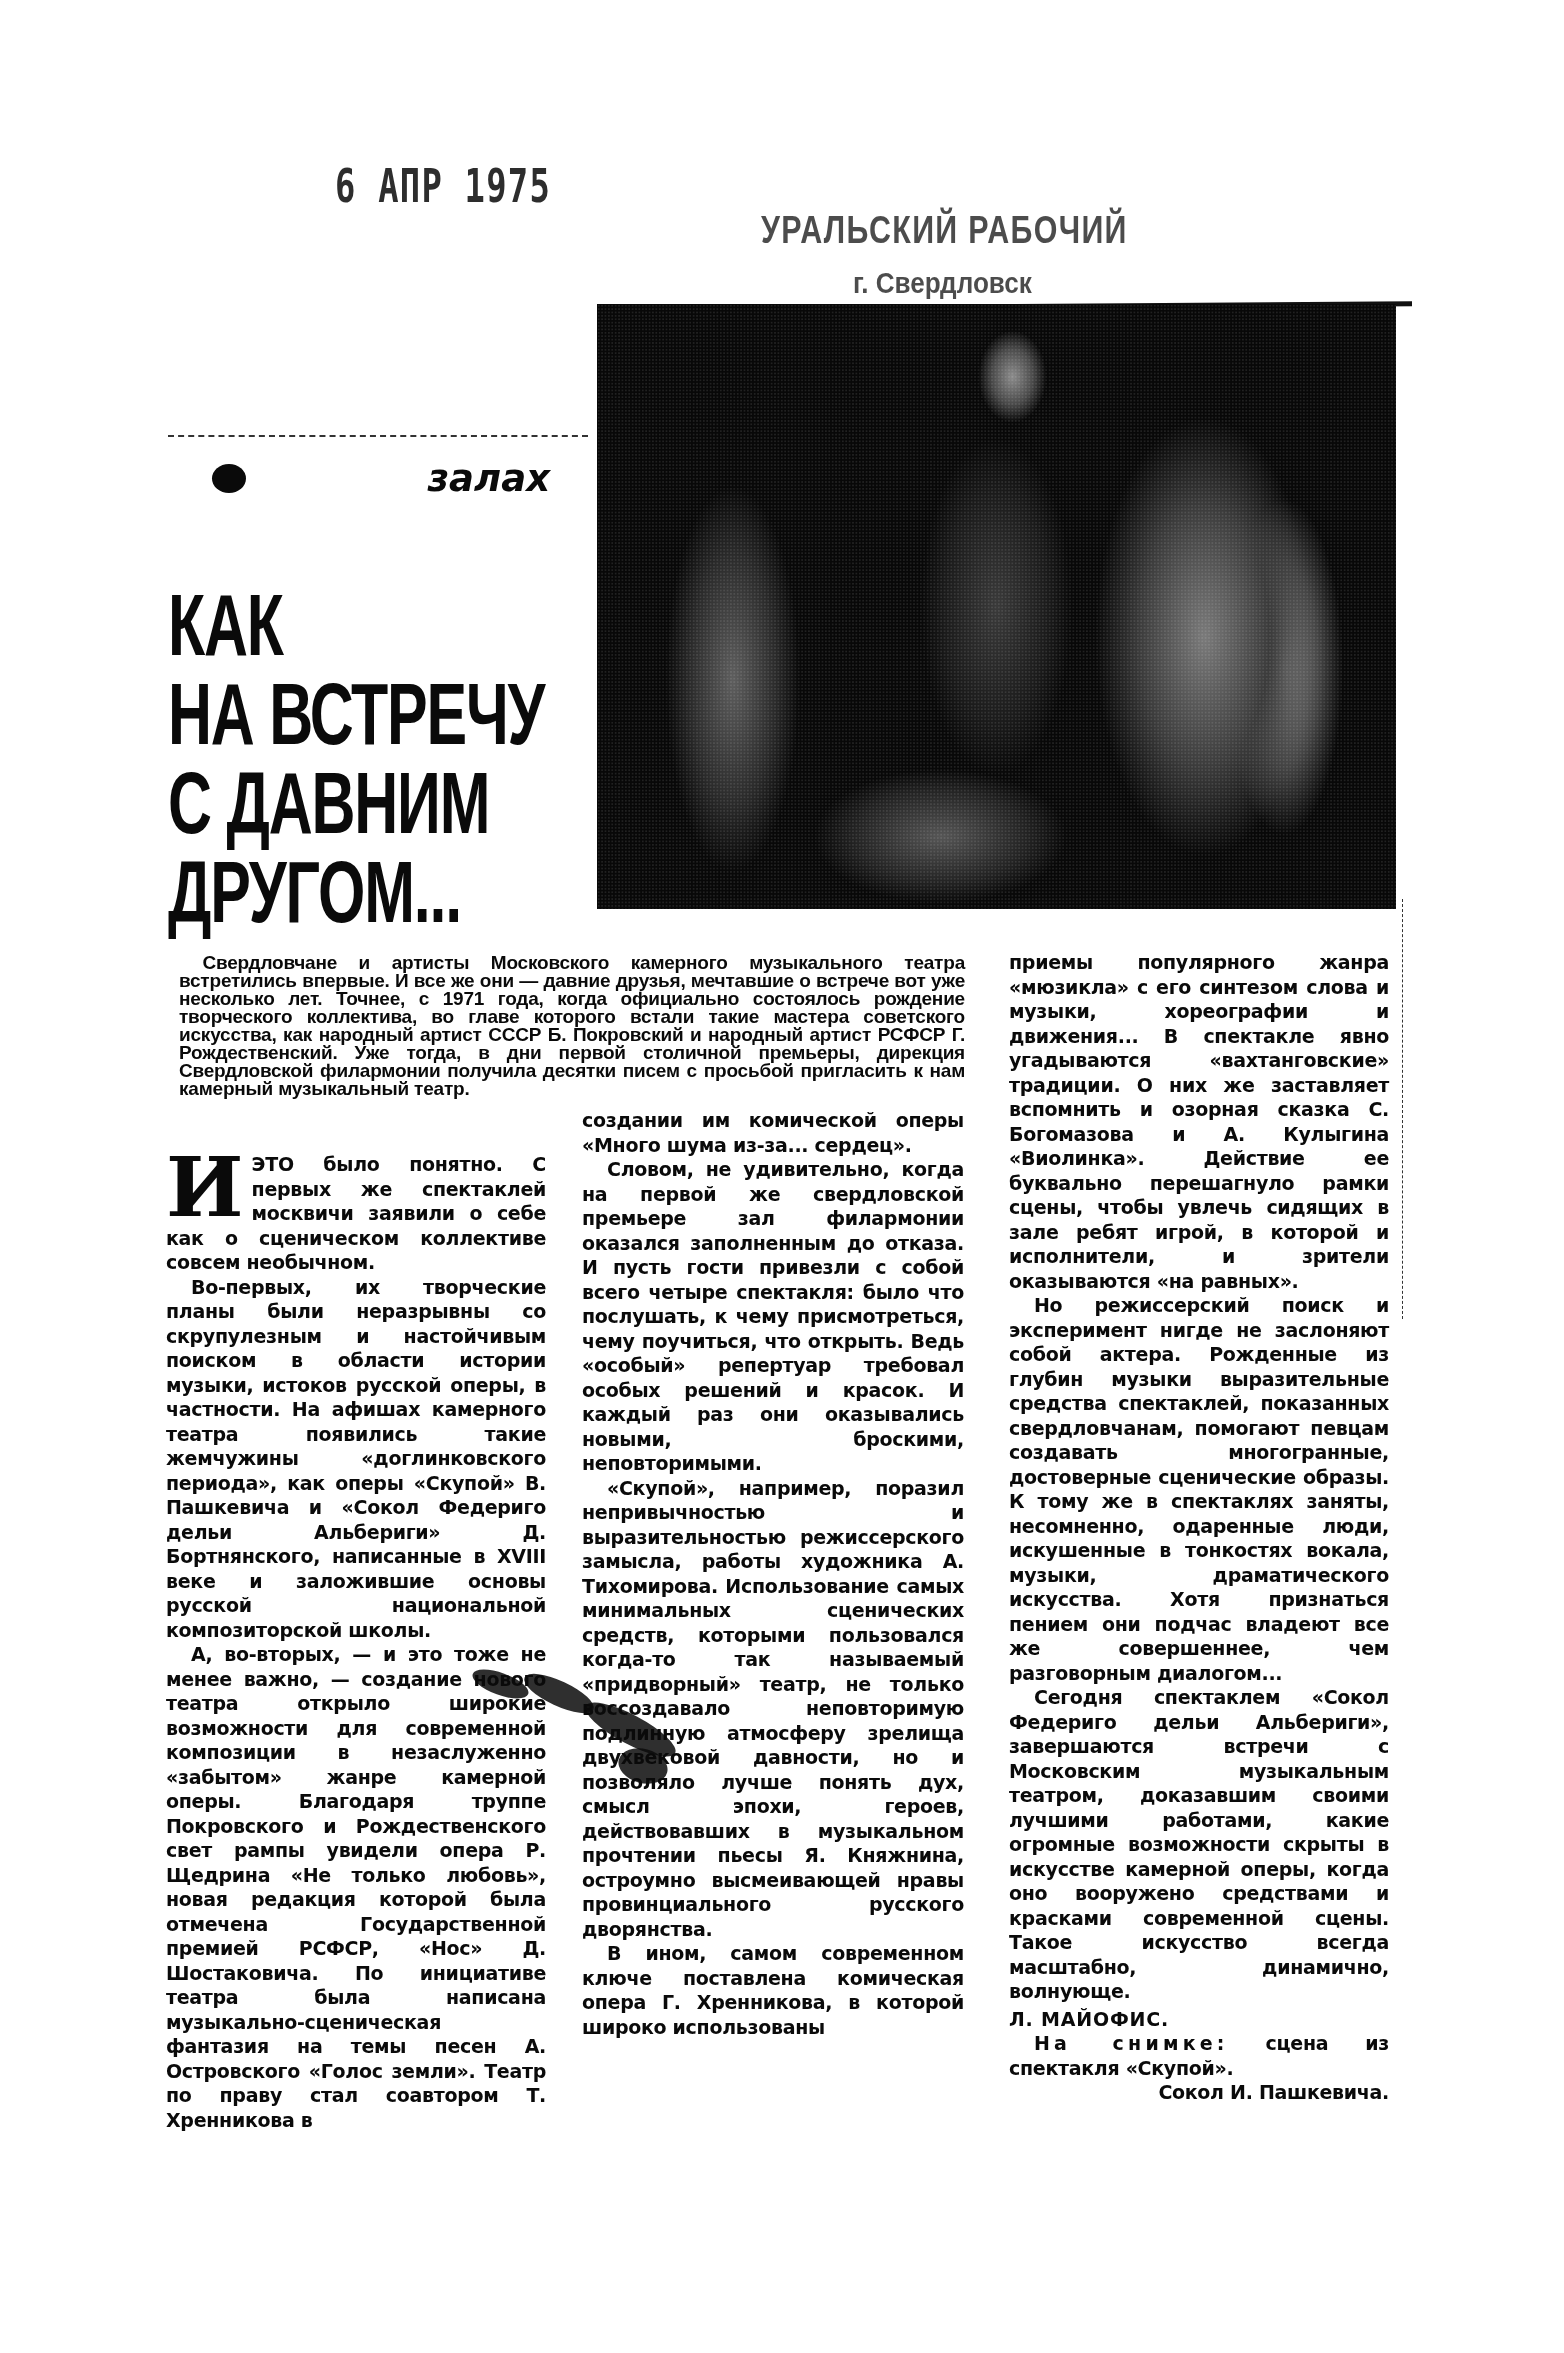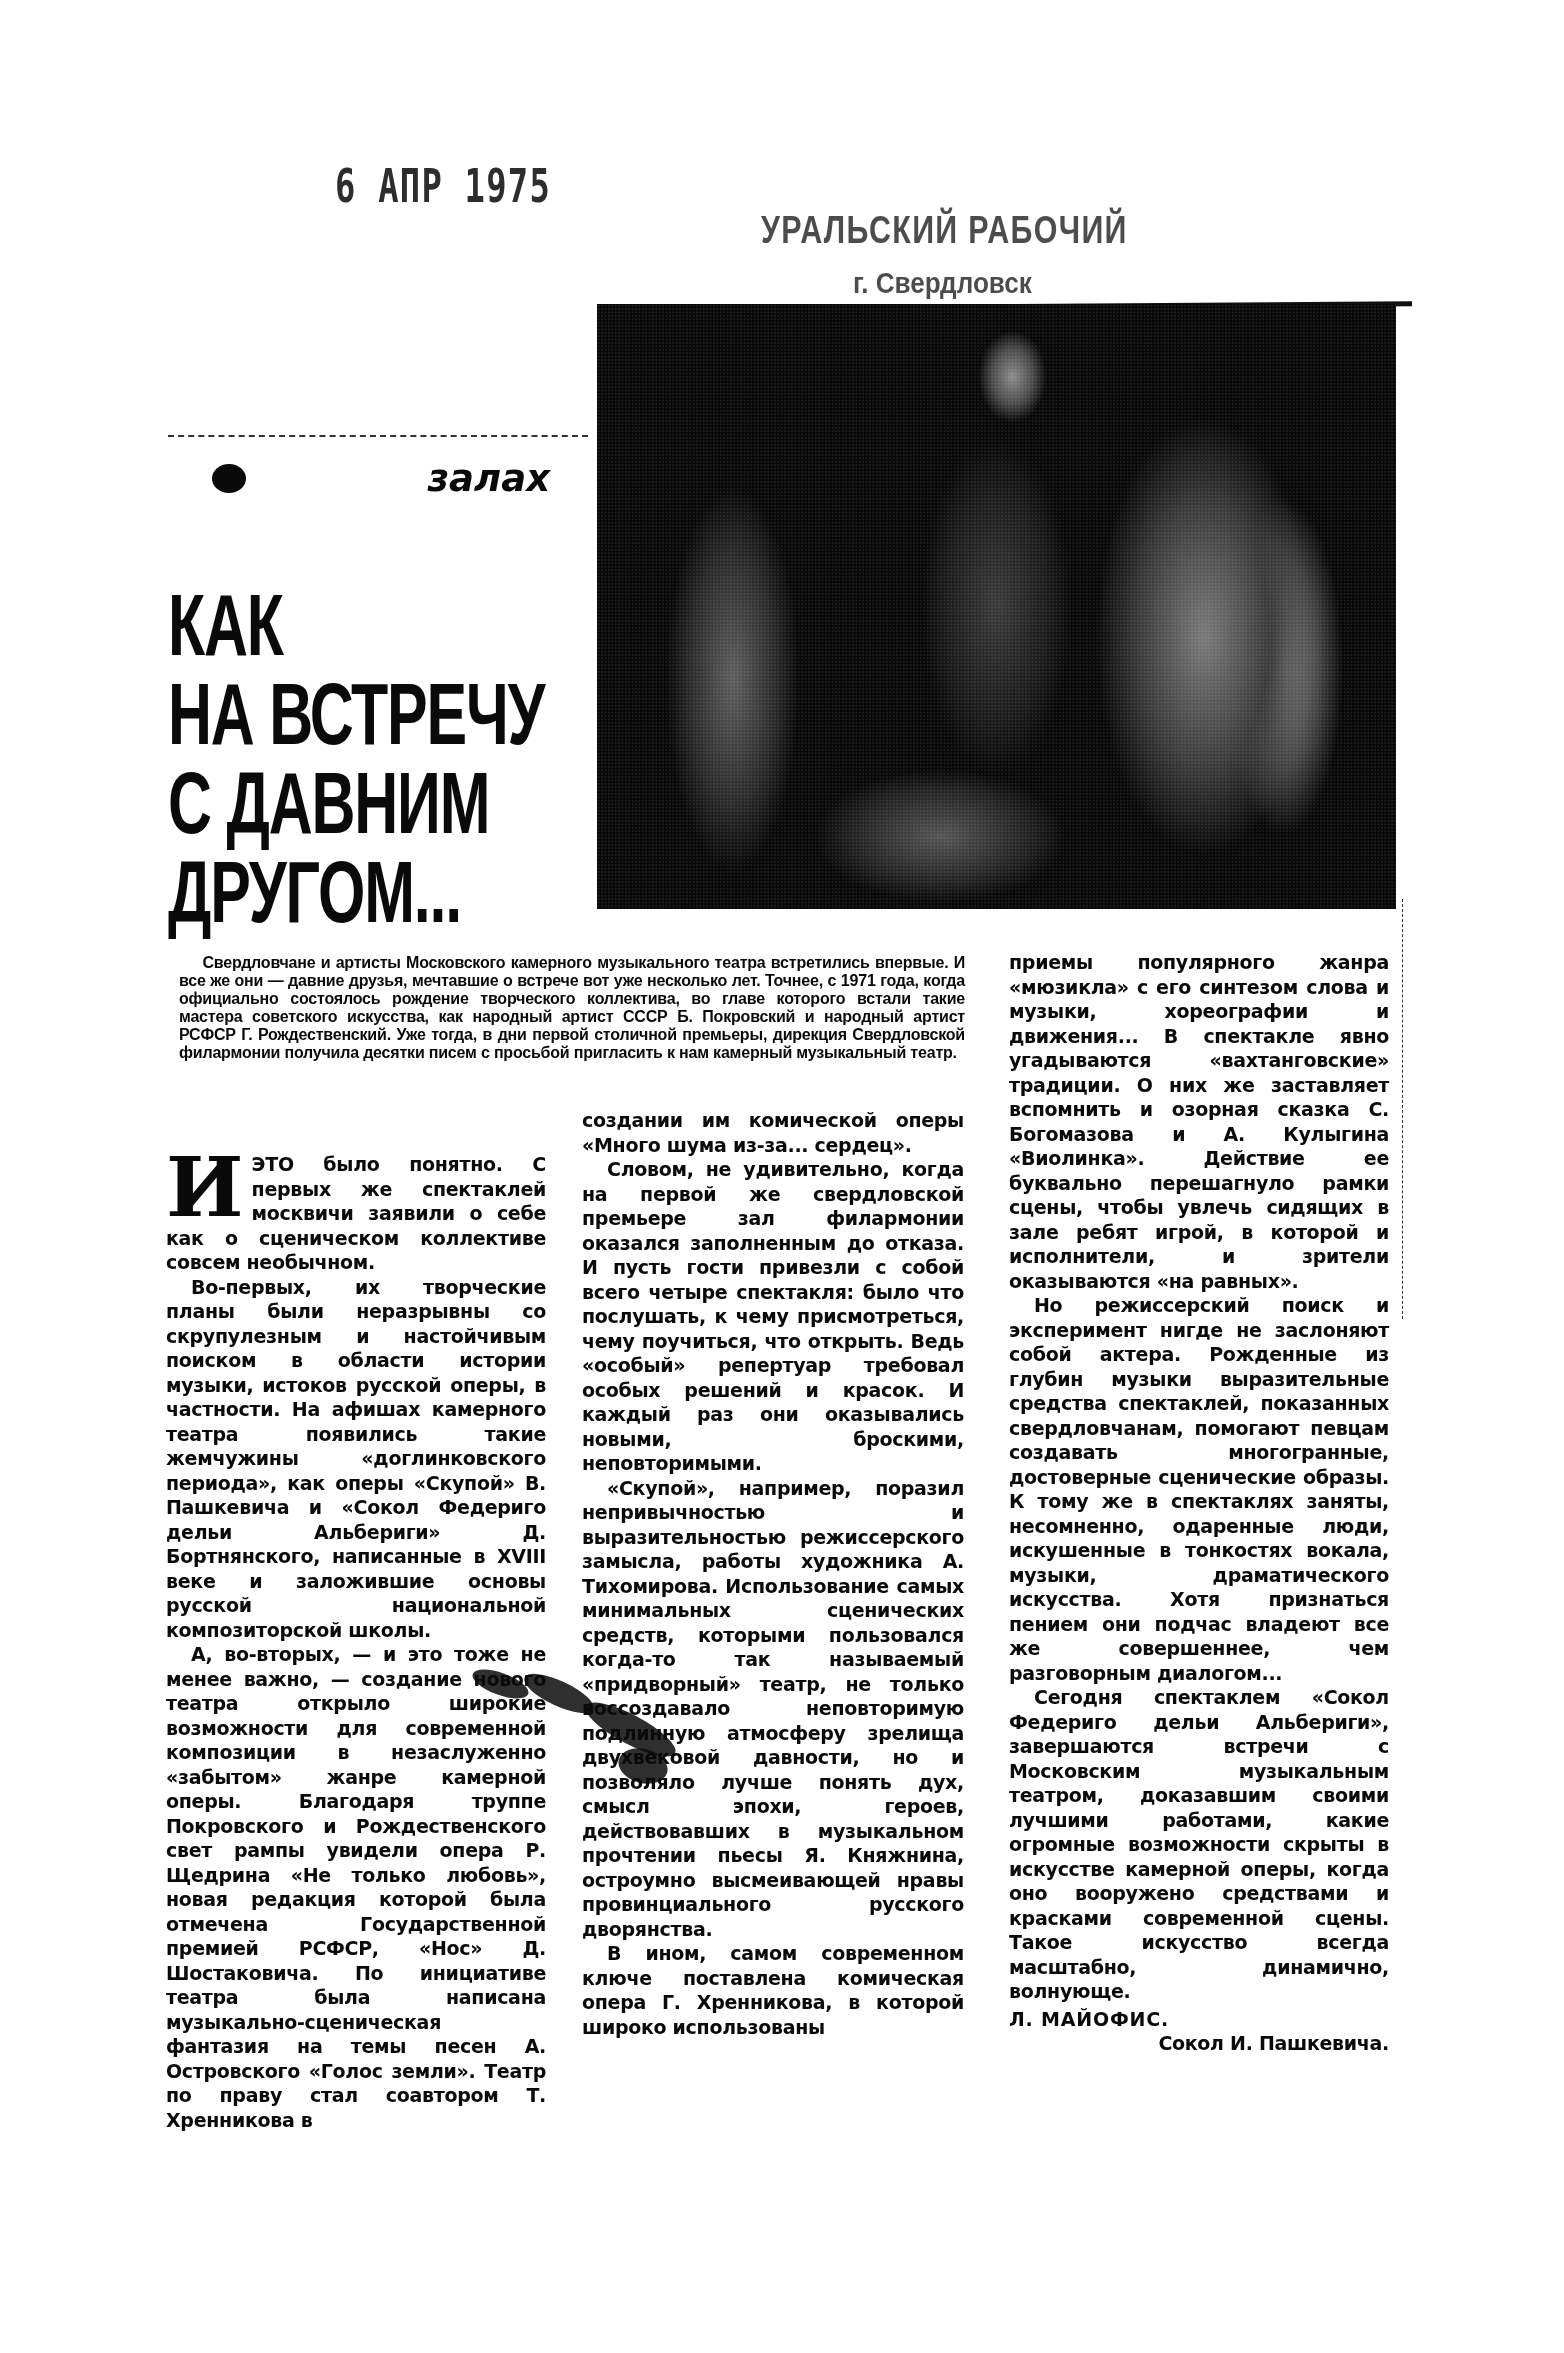--- a/index.html
+++ b/index.html
@@ -65,21 +65,21 @@
     position: absolute; left: 168px; top: 580px; width: 404px;
     font-family: "Liberation Sans", sans-serif; font-weight: bold;
     font-size: 87px; line-height: 89px; letter-spacing: -1.7px;
     transform: scaleX(0.70); transform-origin: left top;
     white-space: nowrap;
   }
   .headline div { height: 89px; }
   .lead {
     position: absolute; left: 179px; top: 954px; width: 786px;
     font-family: "Liberation Sans", sans-serif; font-weight: bold;
-    font-size: 16px; line-height: 18px; text-align: justify;
+    font-size: 19px; line-height: 18px; text-align: justify;
     text-indent: 23.5px; letter-spacing: -0.2px;
   }
   .col {
     position: absolute; font-family: "DejaVu Sans", sans-serif; font-weight: bold;
     font-size: 19px; line-height: 24.5px; text-align: justify; letter-spacing: -0.3px;
   }
   .col p { margin: 0; text-indent: 25px; }
   .col p.noindent { text-indent: 0; }
   .col1 { left: 166px; top: 1152px; width: 380px; }
   .col2 { left: 582px; top: 1108px; width: 382px; }
@@ -134,20 +134,21 @@
   <p>Словом, не удивительно, когда на первой же свердловской премьере зал филармонии оказался заполненным до отказа. И пусть гости привезли с собой всего четыре спектакля: было что послушать, к чему присмотреться, чему поучиться, что открыть. Ведь «особый» репертуар требовал особых решений и красок. И каждый раз они оказывались новыми, броскими, неповторимыми.</p>
   <p>«Скупой», например, поразил непривычностью и выразительностью режиссерского замысла, работы художника А. Тихомирова. Использование самых минимальных сценических средств, которыми пользовался когда-то так называемый «придворный» театр, не только воссоздавало неповторимую подлинную атмосферу зрелища двухвековой давности, но и позволяло лучше понять дух, смысл эпохи, героев, действовавших в музыкальном прочтении пьесы Я. Княжнина, остроумно высмеивающей нравы провинциального русского дворянства.</p>
   <p>В ином, самом современном ключе поставлена комическая опера Г. Хренникова, в которой широко использованы</p>
 </div>
 
 <div class="col col3">
   <p class="noindent">приемы популярного жанра «мюзикла» с его синтезом слова и музыки, хореографии и движения... В спектакле явно угадываются «вахтанговские» традиции. О них же заставляет вспомнить и озорная сказка С. Богомазова и А. Кулыгина «Виолинка». Действие ее буквально перешагнуло рамки сцены, чтобы увлечь сидящих в зале ребят игрой, в которой и исполнители, и зрители оказываются «на равных».</p>
   <p>Но режиссерский поиск и эксперимент нигде не заслоняют собой актера. Рожденные из глубин музыки выразительные средства спектаклей, показанных свердловчанам, помогают певцам создавать многогранные, достоверные сценические образы. К тому же в спектаклях заняты, несомненно, одаренные люди, искушенные в тонкостях вокала, музыки, драматического искусства. Хотя признаться пением они подчас владеют все же совершеннее, чем разговорным диалогом...</p>
   <p>Сегодня спектаклем «Сокол Федериго дельи Альбериги», завершаются встречи с Московским музыкальным театром, доказавшим своими лучшими работами, какие огромные возможности скрыты в искусстве камерной оперы, когда оно вооружено средствами и красками современной сцены. Такое искусство всегда масштабно, динамично, волнующе.</p>
   <div class="signature">Л. МАЙОФИС.</div>
+  <div class="caption-line"><span class="spaced">На снимке:</span> <span>сцена из спектакля «Скупой».</span></div>
   <div class="credit">Сокол И. Пашкевича.</div>
 </div>
 
 <div class="smudge" style="left:471px;top:1673px;width:59px;height:22px;transform:rotate(20deg);"></div>
 <div class="smudge" style="left:521px;top:1681px;width:76px;height:25px;transform:rotate(25deg);"></div>
 <div class="smudge" style="left:580px;top:1715px;width:101px;height:29px;transform:rotate(28deg);"></div>
 <div class="smudge" style="left:618px;top:1749px;width:50px;height:34px;transform:rotate(15deg);"></div>
 
 
 </body></html>

